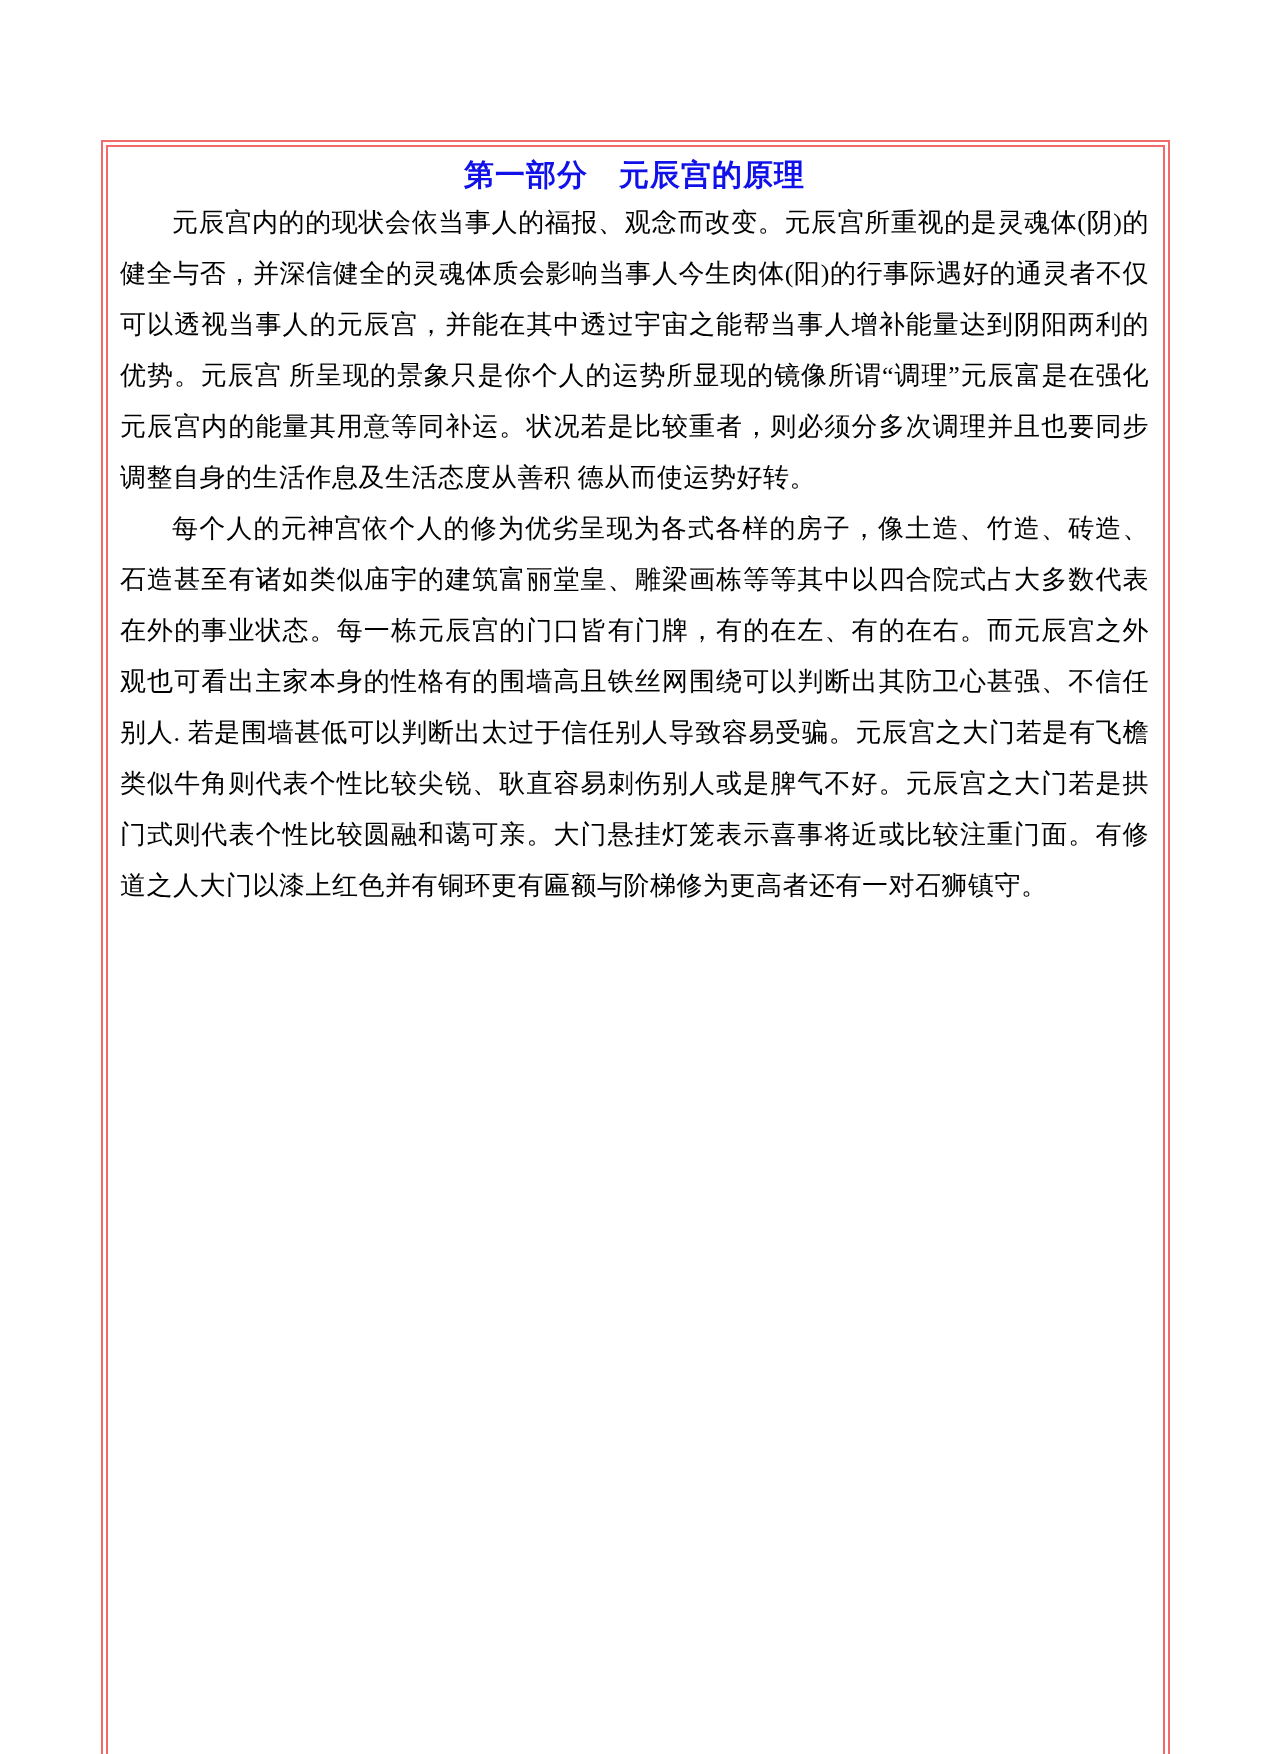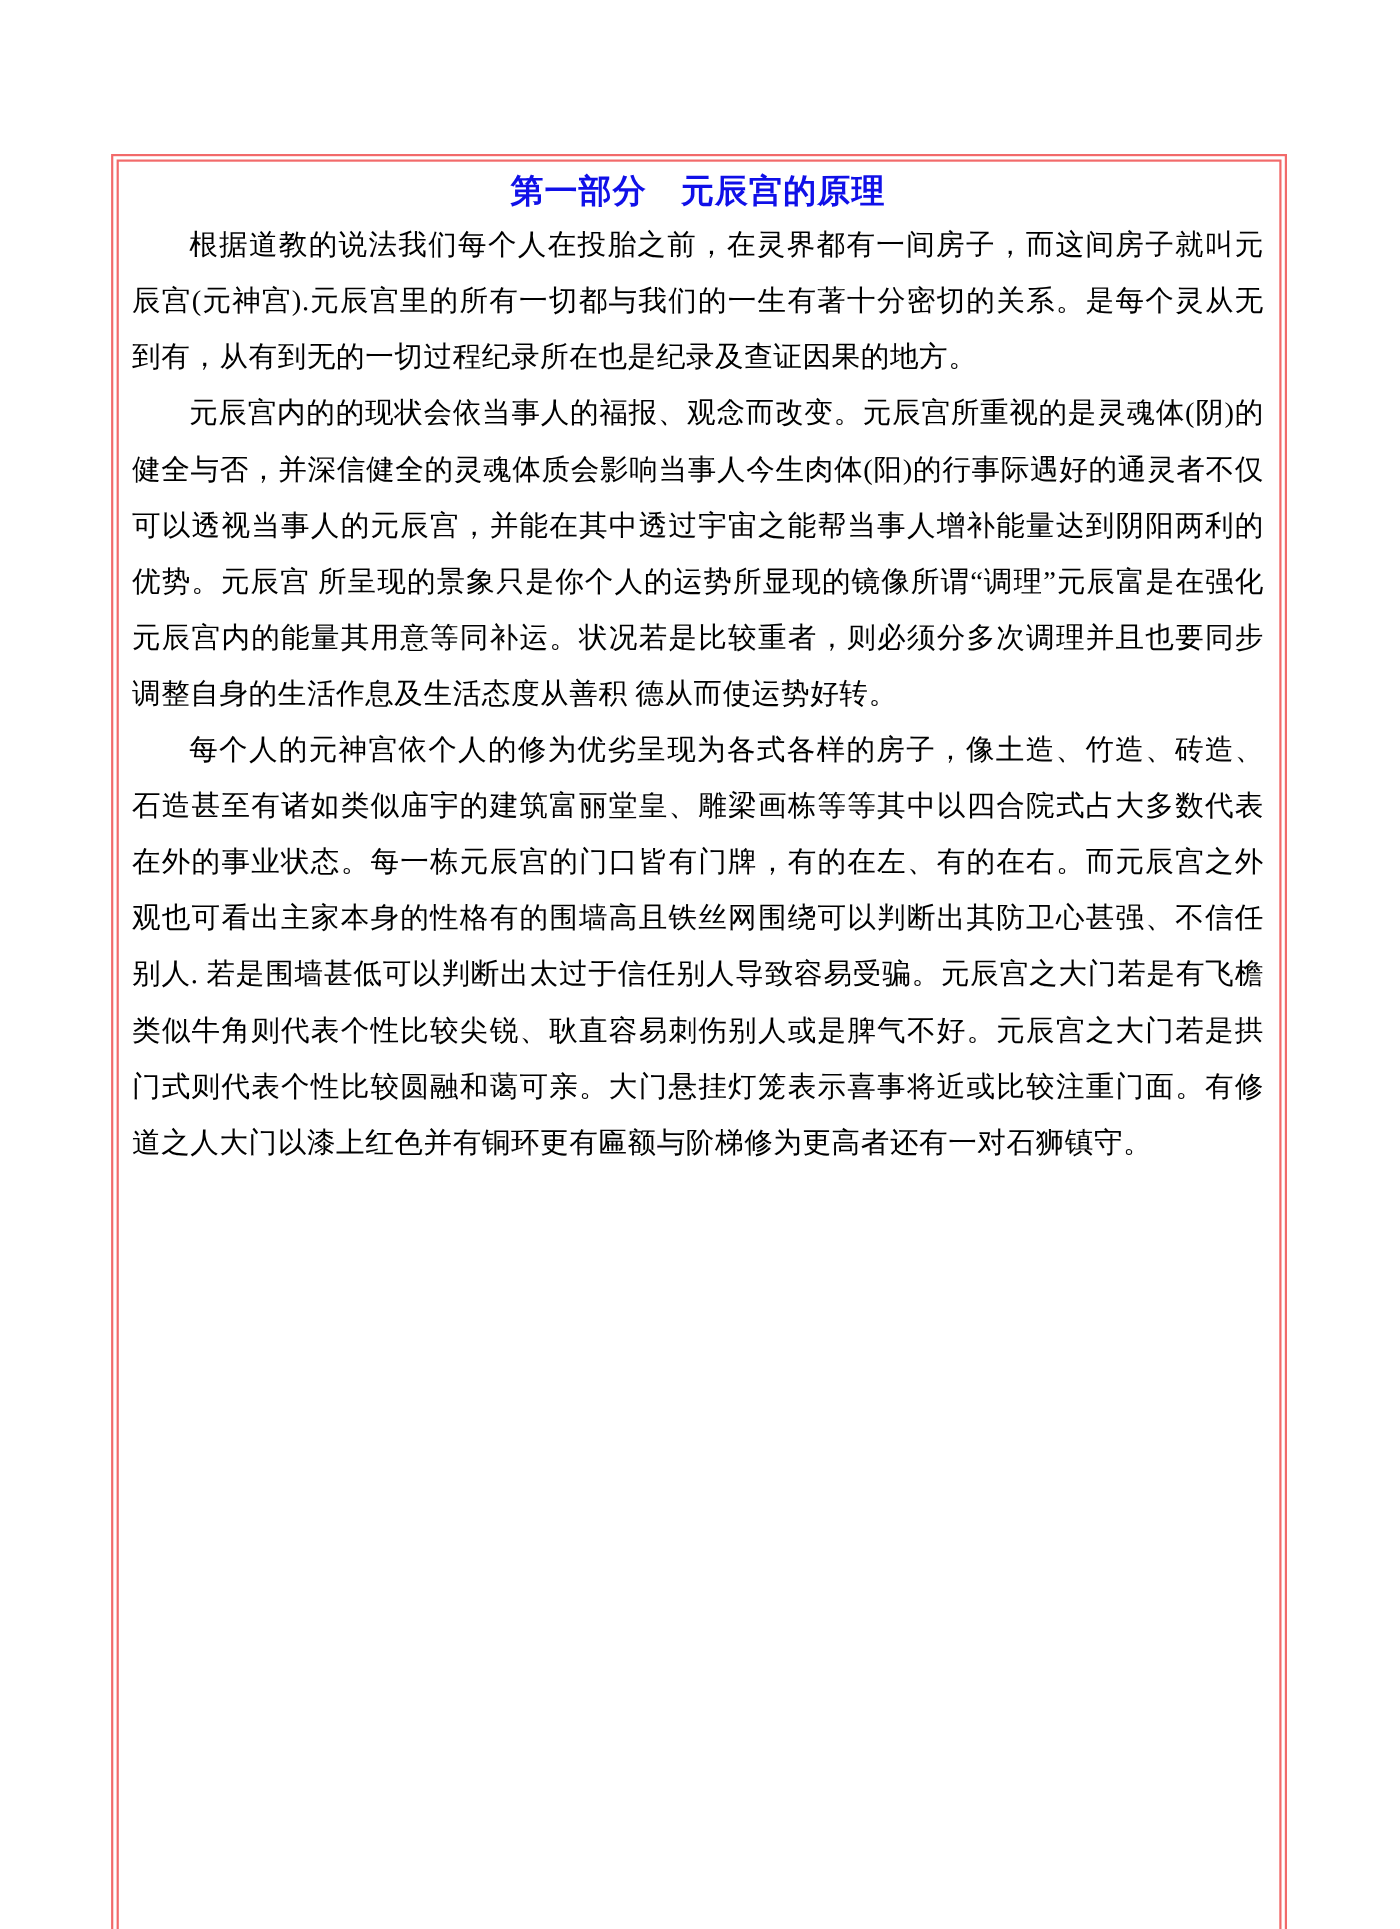--- a/index.html
+++ b/index.html
@@ -44,16 +44,15 @@
     text-indent: 2em;
     letter-spacing: 0.5px;
     word-break: break-all;
   }
 </style>
 </head>
 <body>
 
 <div class="page-frame">
   <div class="heading">第一部分　元辰宫的原理</div>
-  <p class="para">根据道教的说法我们每个人在投胎之前，在灵界都有一间房子，而这间房子就叫元辰宫(元神宫).元辰宫里的所有一切都与我们的一生有著十分密切的关系。是每个灵从无到有，从有到无的一切过程纪录所在也是纪录及查证因果的地方。</p>
   <p class="para">元辰宫内的的现状会依当事人的福报、观念而改变。元辰宫所重视的是灵魂体(阴)的健全与否，并深信健全的灵魂体质会影响当事人今生肉体(阳)的行事际遇好的通灵者不仅可以透视当事人的元辰宫，并能在其中透过宇宙之能帮当事人增补能量达到阴阳两利的优势。元辰宫 所呈现的景象只是你个人的运势所显现的镜像所谓“调理”元辰富是在强化元辰宫内的能量其用意等同补运。状况若是比较重者，则必须分多次调理并且也要同步调整自身的生活作息及生活态度从善积 德从而使运势好转。</p>
   <p class="para">每个人的元神宫依个人的修为优劣呈现为各式各样的房子，像土造、竹造、砖造、石造甚至有诸如类似庙宇的建筑富丽堂皇、雕梁画栋等等其中以四合院式占大多数代表在外的事业状态。每一栋元辰宫的门口皆有门牌，有的在左、有的在右。而元辰宫之外观也可看出主家本身的性格有的围墙高且铁丝网围绕可以判断出其防卫心甚强、不信任别人. 若是围墙甚低可以判断出太过于信任别人导致容易受骗。元辰宫之大门若是有飞檐类似牛角则代表个性比较尖锐、耿直容易刺伤别人或是脾气不好。元辰宫之大门若是拱门式则代表个性比较圆融和蔼可亲。大门悬挂灯笼表示喜事将近或比较注重门面。有修道之人大门以漆上红色并有铜环更有匾额与阶梯修为更高者还有一对石狮镇守。</p>
 </div>
 
 </body></html>

